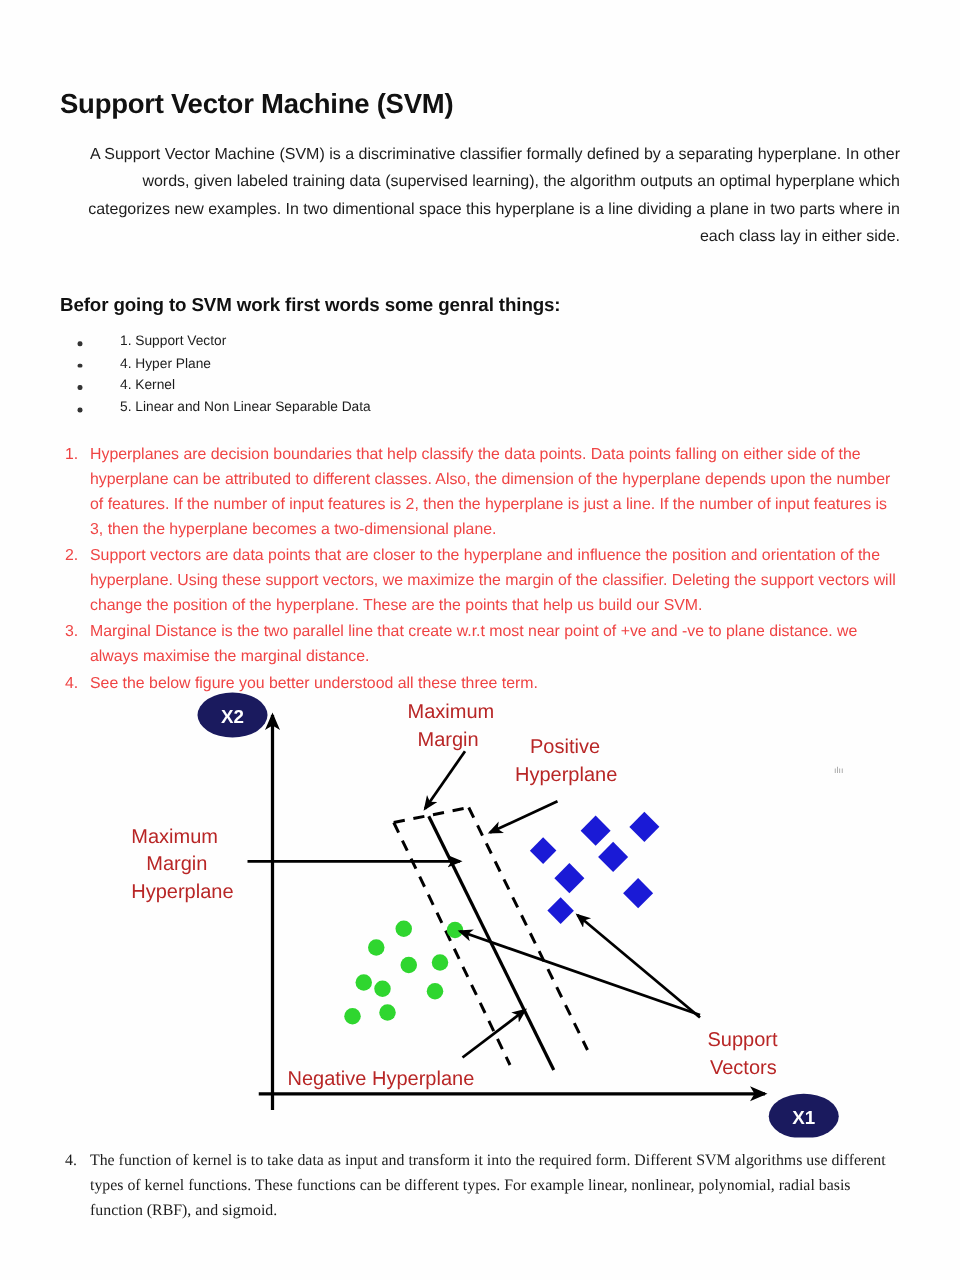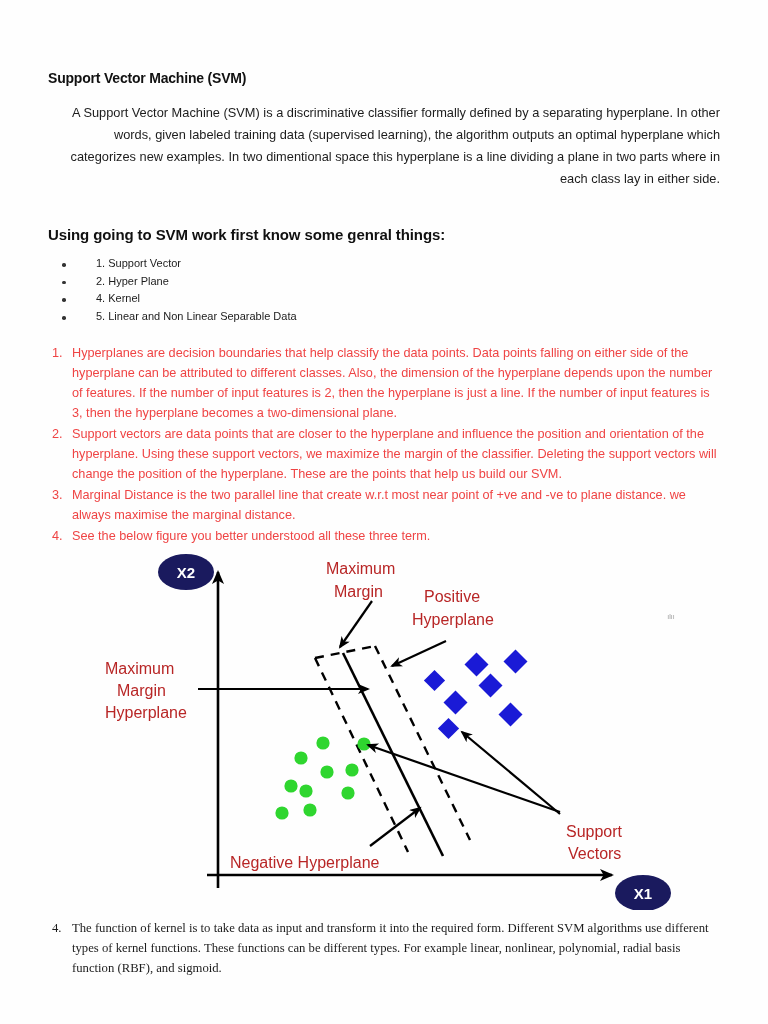--- a/index.html
+++ b/index.html
@@ -20,21 +20,21 @@
     inset: 0;
     background: #fefefe;
   }
   .content {
     position: absolute;
     left: 48px;
     top: 70px;
     width: 672px;
   }
   h1.doc-title {
-    font-size: 14px;
+    font-size: 22px;
     font-weight: bold;
     letter-spacing: -0.2px;
     margin: 0 0 16px 0;
     color: #111111;
   }
   p.intro {
     font-size: 12.8px;
     line-height: 1.72;
     margin: 0 0 14px 0;
     color: #1c1c1c;
@@ -152,25 +152,25 @@
 <body>
 
 <div class="page">
 
   <div class="content">
 
     <h1 class="doc-title">Support Vector Machine (SVM)</h1>
 
     <p class="intro">A Support Vector Machine (SVM) is a discriminative classifier formally defined by a separating hyperplane. In other words, given labeled training data (supervised learning), the algorithm outputs an optimal hyperplane which categorizes new examples. In two dimentional space this hyperplane is a line dividing a plane in two parts where in each class lay in either side.</p>
 
-    <h2 class="section-heading">Using going to SVM work first know some genral things:</h2>
+    <h2 class="section-heading">Befor going to SVM work first words some genral things:</h2>
 
     <ul class="term-list">
       <li>1. Support Vector</li>
-      <li>2. Hyper Plane</li>
+      <li>4. Hyper Plane</li>
       <li>4. Kernel</li>
       <li>5. Linear and Non Linear Separable Data</li>
     </ul>
 
     <ol class="explain-list">
       <li>Hyperplanes are decision boundaries that help classify the data points. Data points falling on either side of the hyperplane can be attributed to different classes. Also, the dimension of the hyperplane depends upon the number of features. If the number of input features is 2, then the hyperplane is just a line. If the number of input features is 3, then the hyperplane becomes a two-dimensional plane.</li>
       <li>Support vectors are data points that are closer to the hyperplane and influence the position and orientation of the hyperplane. Using these support vectors, we maximize the margin of the classifier. Deleting the support vectors will change the position of the hyperplane. These are the points that help us build our SVM.</li>
       <li>Marginal Distance is the two parallel line that create w.r.t most near point of +ve and -ve to plane distance. we always maximise the marginal distance.</li>
       <li>See the below figure you better understood all these three term.</li>
     </ol>

